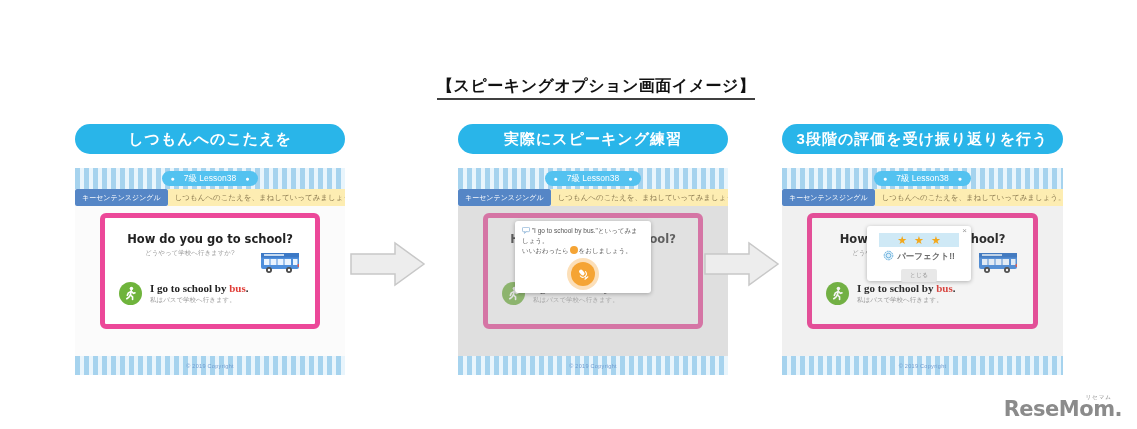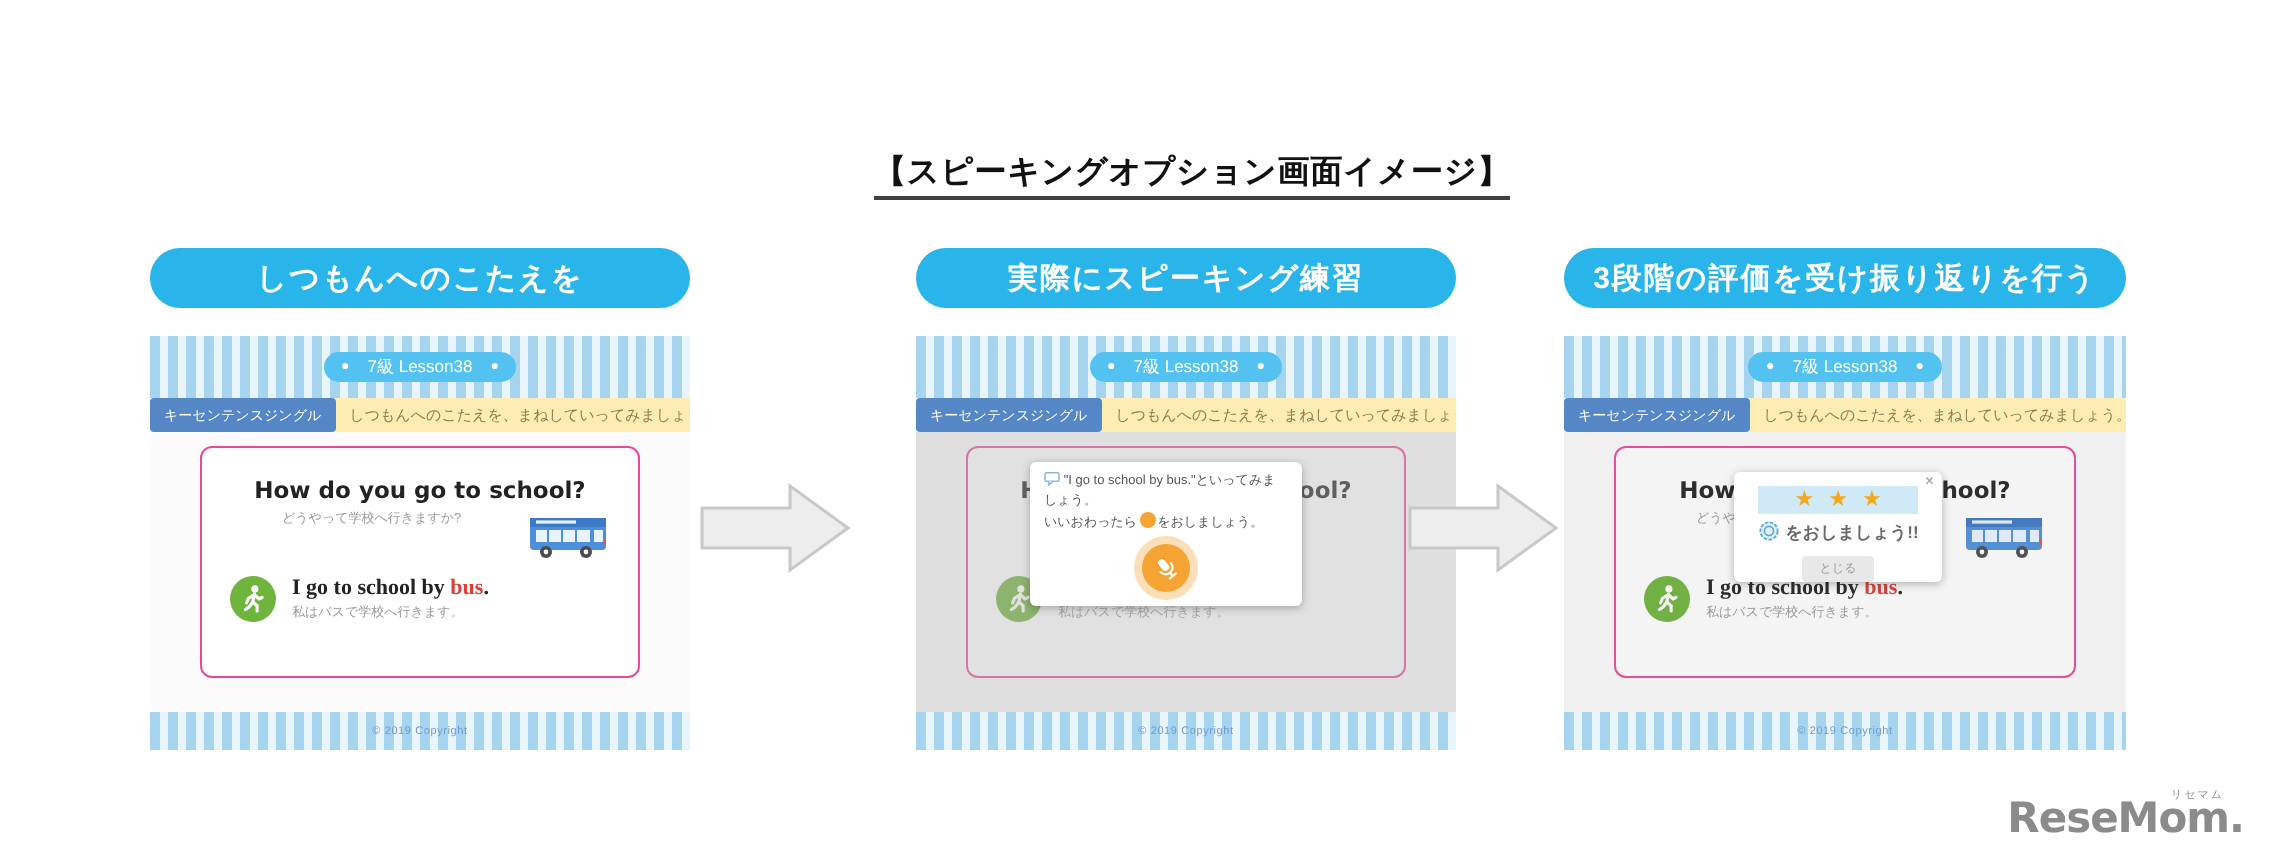--- a/index.html
+++ b/index.html
@@ -13,40 +13,40 @@
   .panel-1 { left:75px;  width:270px; }
   .panel-2 { left:410px; width:270px;margin-left:48px; }
   .panel-3 { left:782px; width:281px; }
 
   .caption-pill { height:30px; border-radius:15px; background:#29b5e9; color:#fff;
                   font-weight:bold; font-size:15px; display:flex; align-items:center;
                   justify-content:center; letter-spacing:1px; }
 
   .shot { margin-top:14px; position:relative; height:207px; background:#fff; }
 
-  .stripebar { height:31px;
+  .stripebar { height:21px;
     background:repeating-linear-gradient(90deg,#a6d3ee 0px,#a6d3ee 5px,#e9f5fc 5px,#e9f5fc 9px);
     display:flex; align-items:center; justify-content:center; }
   .lesson-pill { background:#53c2f0; border-radius:9px; height:15px; padding:0 9px;
                  color:#fff; font-size:8.5px; display:flex; align-items:center; gap:9px; }
   .lesson-dot { font-size:7px; line-height:1; }
 
   .instr-row { height:17px; display:flex; align-items:stretch; }
   .key-label { background:#5586c6; color:#fff; font-size:7px; display:flex; align-items:center;
                padding:0 7px; border-radius:2px; white-space:nowrap; flex:0 0 auto; }
   .instr-text { background:#fdedb2; color:#8d7c52; font-size:7.5px; flex:1; display:flex;
                 align-items:center; padding-left:7px; white-space:nowrap; overflow:hidden; }
 
   .content { position:relative; height:150px; background:#fbfbfb; overflow:hidden; }
   .scrim { position:absolute; inset:0; }
   .panel-2 .scrim { background:rgba(125,125,125,0.22); }
   .panel-3 .scrim { background:rgba(150,150,150,0.10); }
 
   .card { position:absolute; left:25px; right:25px; top:7px; height:116px; background:#fff;
-          border:1px solid #ec4899; border-radius:6px; }
+          border:5px solid #ec4899; border-radius:6px; }
   .panel-2 .card { opacity:0.75; }
   .q-en { margin-top:14px; text-align:center; font-size:11.5px; font-weight:bold; color:#222;
           font-family:"DejaVu Sans", sans-serif; }
   .q-ja { padding-left:40px; font-size:6.5px; color:#9b9b9b; margin-top:3px; }
   .bus { position:absolute; right:15px; top:33px; }
   .answer-row { position:absolute; left:14px; top:64px; display:flex; gap:8px; align-items:flex-start; }
   .walker-badge { width:23px; height:23px; border-radius:50%; background:#6fb43c; flex:0 0 auto;
                   display:flex; align-items:center; justify-content:center; }
   .a-en { font-size:11px; font-weight:bold; color:#222; font-family:Liberation Serif, serif; }
   .a-hl { color:#e03c36; }
@@ -284,21 +284,21 @@
           <span class="star">★</span>
           <span class="star">★</span>
         </div>
         <div class="perfect-row">
           <span>
             <svg width="11" height="11" viewBox="0 0 12 12">
               <circle cx="6" cy="6" r="4.7" fill="#dff0fa" stroke="#5ba7d8" stroke-width="1" stroke-dasharray="2 0.8"></circle>
               <circle cx="6" cy="6" r="2.5" fill="none" stroke="#5ba7d8" stroke-width="0.9"></circle>
             </svg>
           </span>
-          <span>をおしましょう!!</span>
+          <span>パーフェクト!!</span>
         </div>
         <span class="close-btn">とじる</span>
       </div>
     </div>
     <div class="footerbar">
       <span class="copyright">© 2019 Copyright</span>
     </div>
   </div>
 </div>
 

